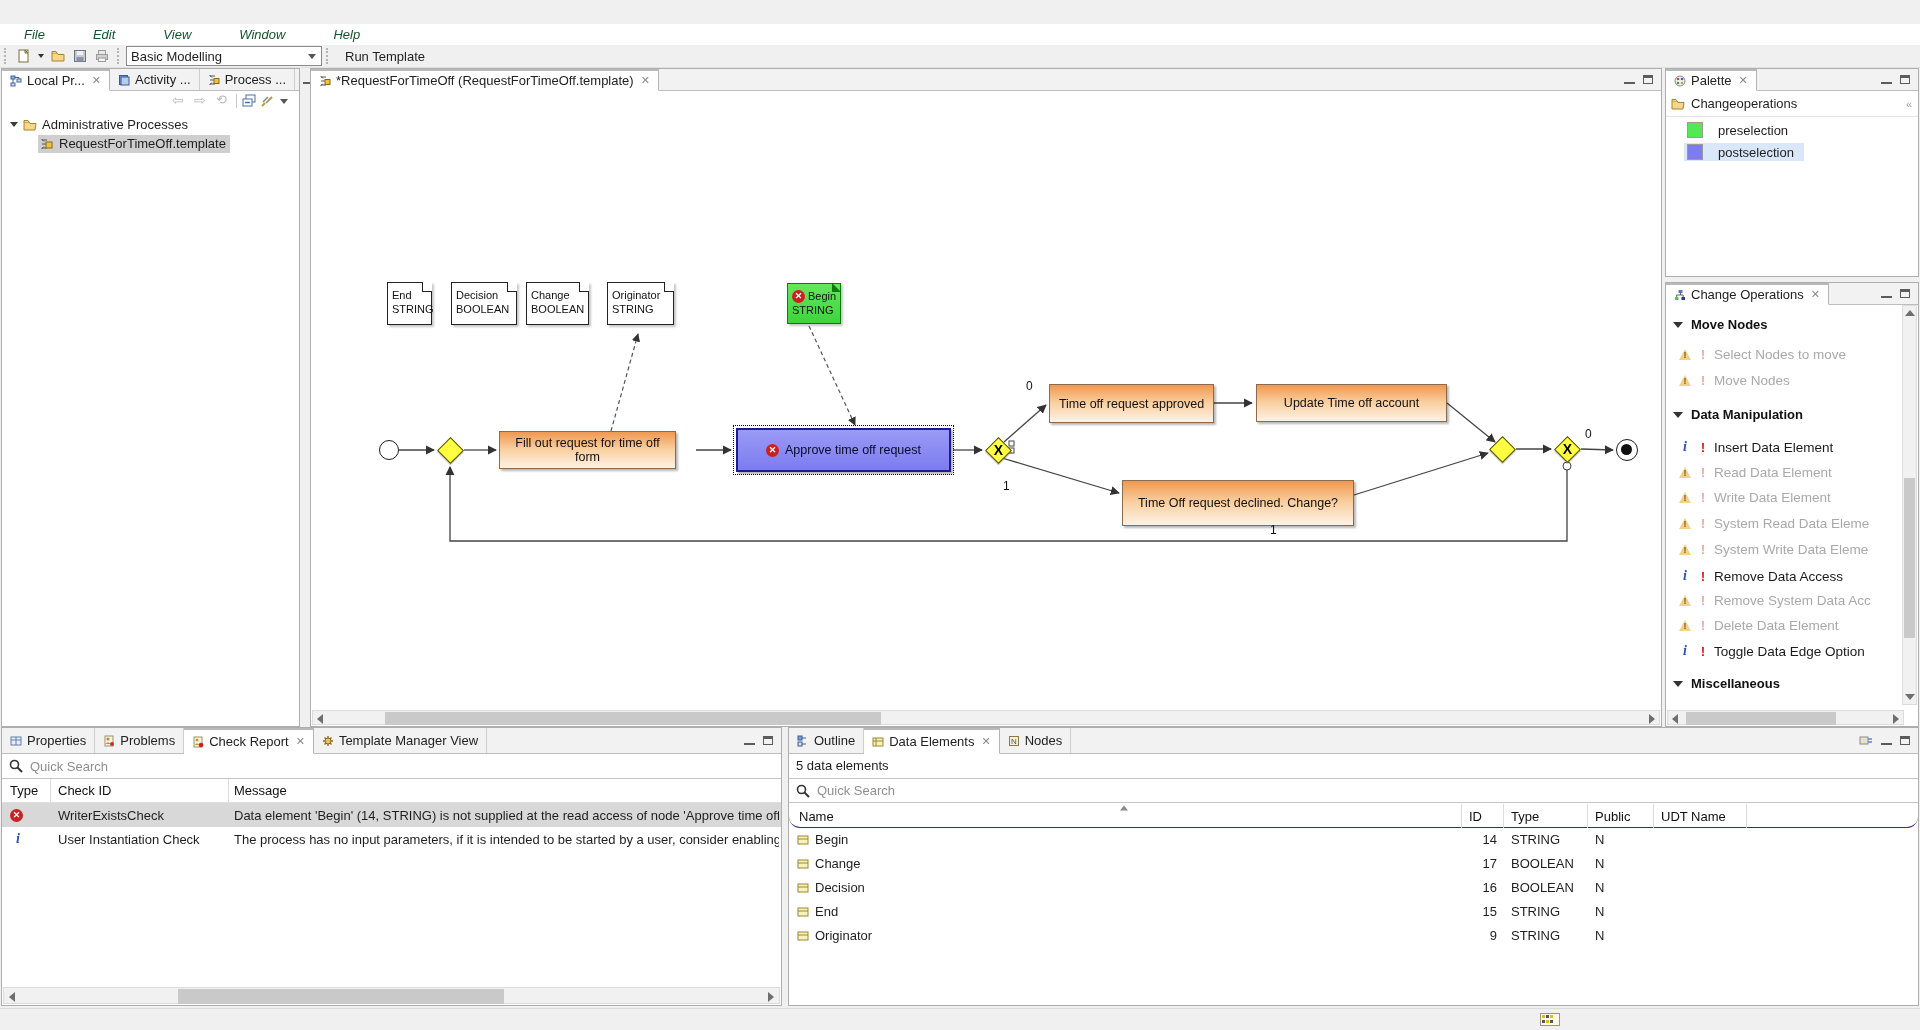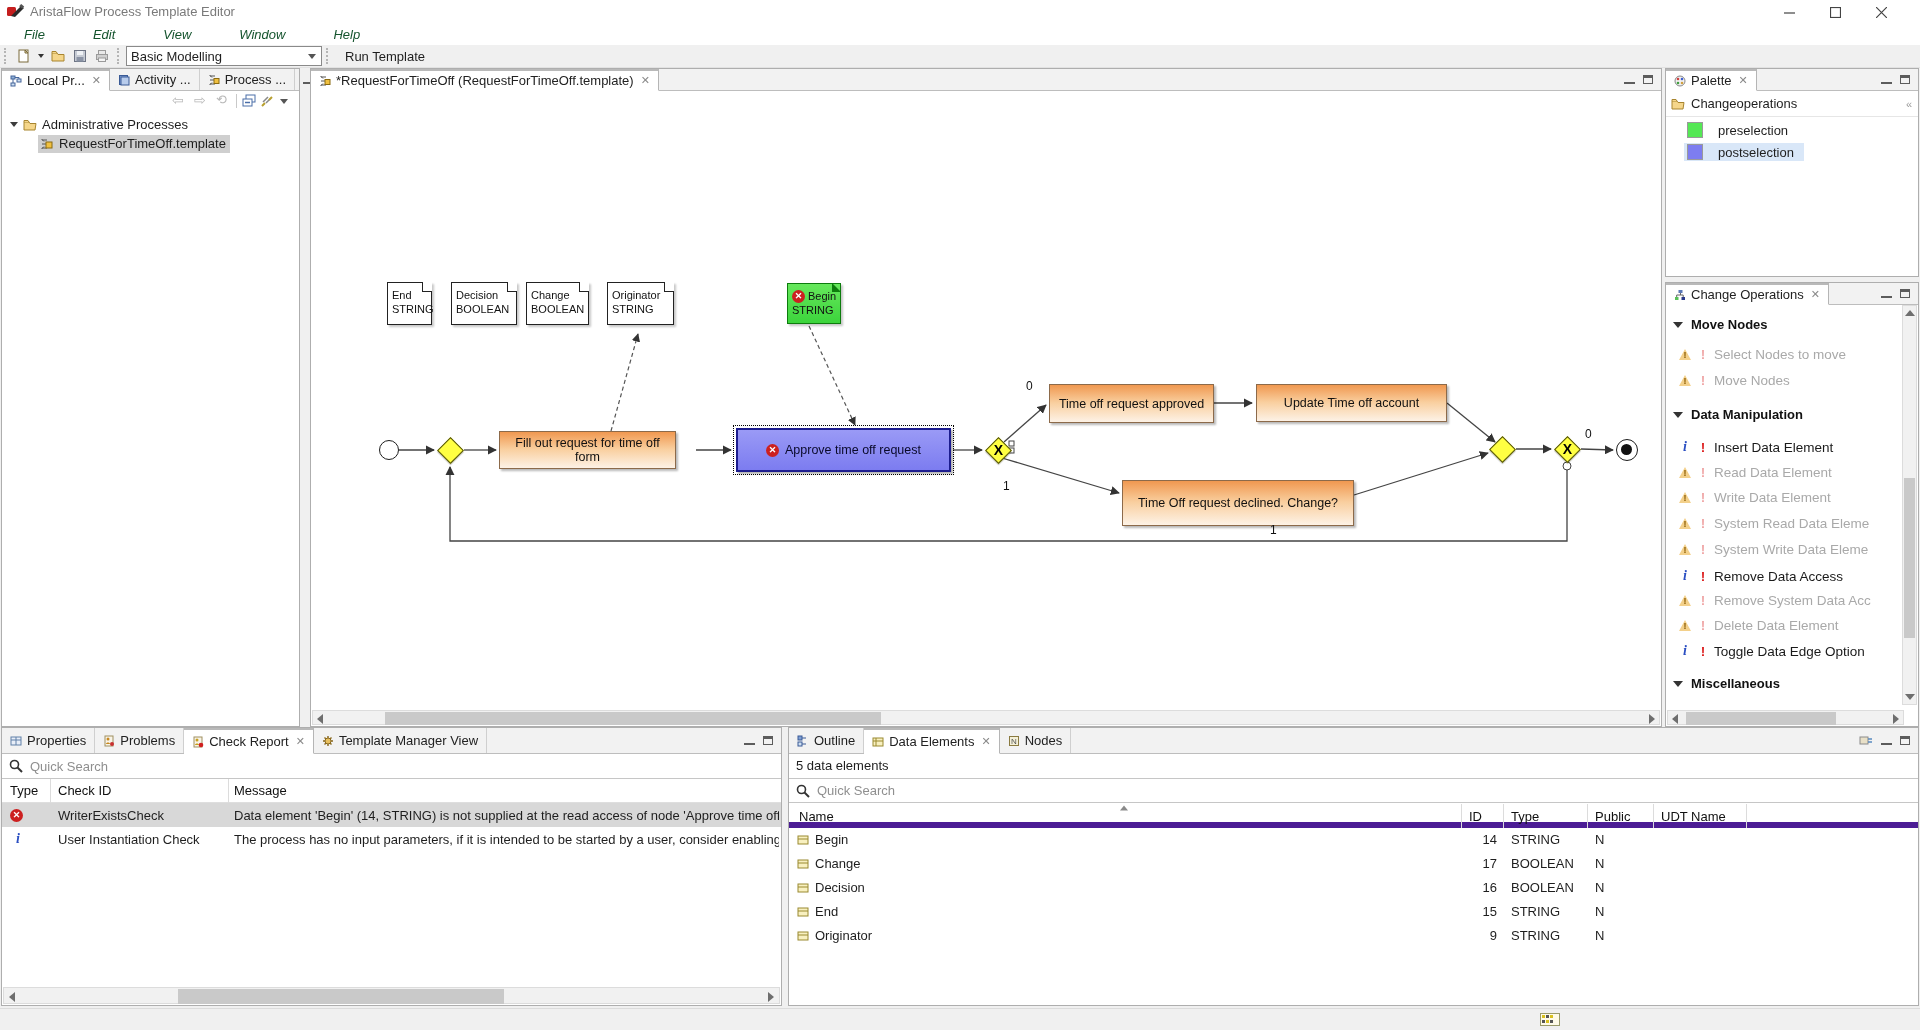--- a/index.html
+++ b/index.html
@@ -101,43 +101,20 @@
   .swatch { width:16px; height:16px; border:1px solid #9a9a9a; flex:0 0 auto; }
   .pal-item { position:absolute; display:flex; align-items:center; gap:15px; padding:1px 10px 1px 3px; }
   .pal-sel { background:#d9e7f8; }
   .vline { position:absolute; width:1px; background:#c9c9c9; }
 </style>
 </head>
 <body>
 
 <div id="app">
 
-  <div class="abs" id="titlebar">
-    <svg class="abs" style="left:7px;top:4px" width="18" height="16" viewBox="0 0 18 16">
-      <rect x="0" y="3" width="9" height="9" rx="1.5" fill="#c41e1e"></rect>
-      <path d="M4 12 L14 2 L17 4 L8 13 Z" fill="#2a2a2a"></path>
-      <rect x="13" y="1" width="4" height="3" transform="rotate(40 15 2)" fill="#555"></rect>
-    </svg>
-    <span id="title-text">AristaFlow Process Template Editor</span>
-    <div class="winbtn" style="left:1766px">
-        <svg width="11" height="11">
-          <line x1="0" y1="6" x2="11" y2="6" stroke="#444" stroke-width="1.2"></line>
-        </svg>
-      </div>
-    <div class="winbtn" style="left:1812px">
-        <svg width="11" height="11">
-          <rect x="0.5" y="0.5" width="10" height="10" fill="none" stroke="#444" stroke-width="1.2"></rect>
-        </svg>
-      </div>
-    <div class="winbtn" style="left:1858px">
-        <svg width="11" height="11">
-          <path d="M0,0 L11,11 M11,0 L0,11" stroke="#444" stroke-width="1.2"></path>
-        </svg>
-      </div>
-  </div>
 
   <div class="abs" id="menubar">
     <span class="menu-item">File</span>
     <span class="menu-item">Edit</span>
     <span class="menu-item">View</span>
     <span class="menu-item">Window</span>
     <span class="menu-item">Help</span>
   </div>
 
   <div class="abs" id="toolbar">
@@ -630,21 +607,21 @@
     <div class="abs" style="left:7px; top:30px;">5 data elements</div>
 
     <div class="qsearch" style="top:50px; border-top:1px solid #c6c6c6;">
       <svg width="14" height="14" viewBox="0 0 14 14">
           <circle cx="5.5" cy="5.5" r="4" fill="none" stroke="#333" stroke-width="1.6"></circle>
           <line x1="8.5" y1="8.5" x2="13" y2="13" stroke="#333" stroke-width="2"></line>
         </svg>
       <input type="text" placeholder="Quick Search" style="">
     </div>
 
-    <div class="abs" style="left:0; top:76px; right:0; height:24px; border-bottom:6px solid #4c1d95;">
+    <div class="abs" style="left:0; top:76px; right:0; height:24px; border-bottom:1px solid #4c1d95;border-radius:11px;">
       <span class="th" style="left:10px; top:5px;">Name</span>
       <div class="sb-arrow arr-up" style="position:absolute; left:330px; top:1px; border-bottom-color:#8a8a8a; transform:scale(0.8);"></div>
       <span class="th" style="left:680px; top:5px;">ID</span>
       <span class="th" style="left:722px; top:5px;">Type</span>
       <span class="th" style="left:806px; top:5px;">Public</span>
       <span class="th" style="left:872px; top:5px;">UDT Name</span>
       <div class="colsep" style="left:672px; top:0; height:24px;"></div>
       <div class="colsep" style="left:714px; top:0; height:24px;"></div>
       <div class="colsep" style="left:798px; top:0; height:24px;"></div>
       <div class="colsep" style="left:864px; top:0; height:24px;"></div>

